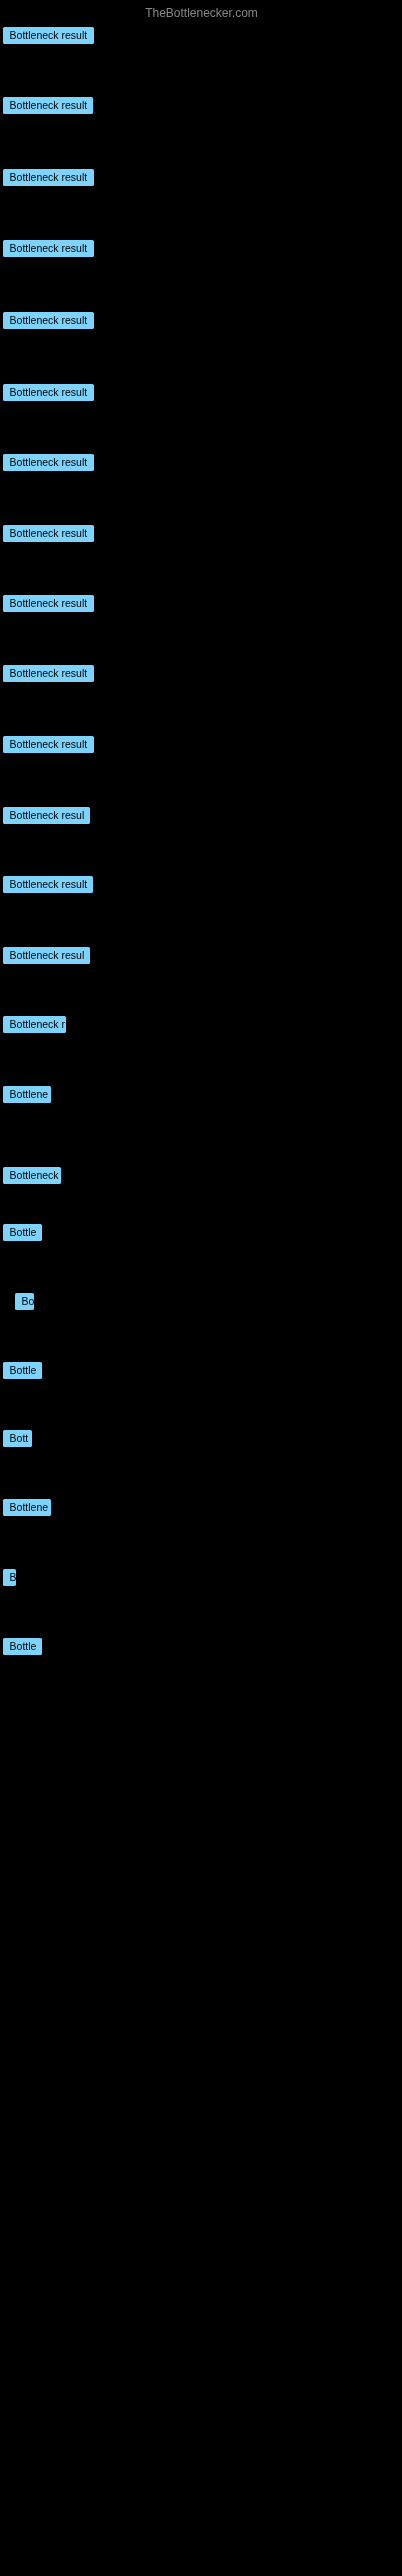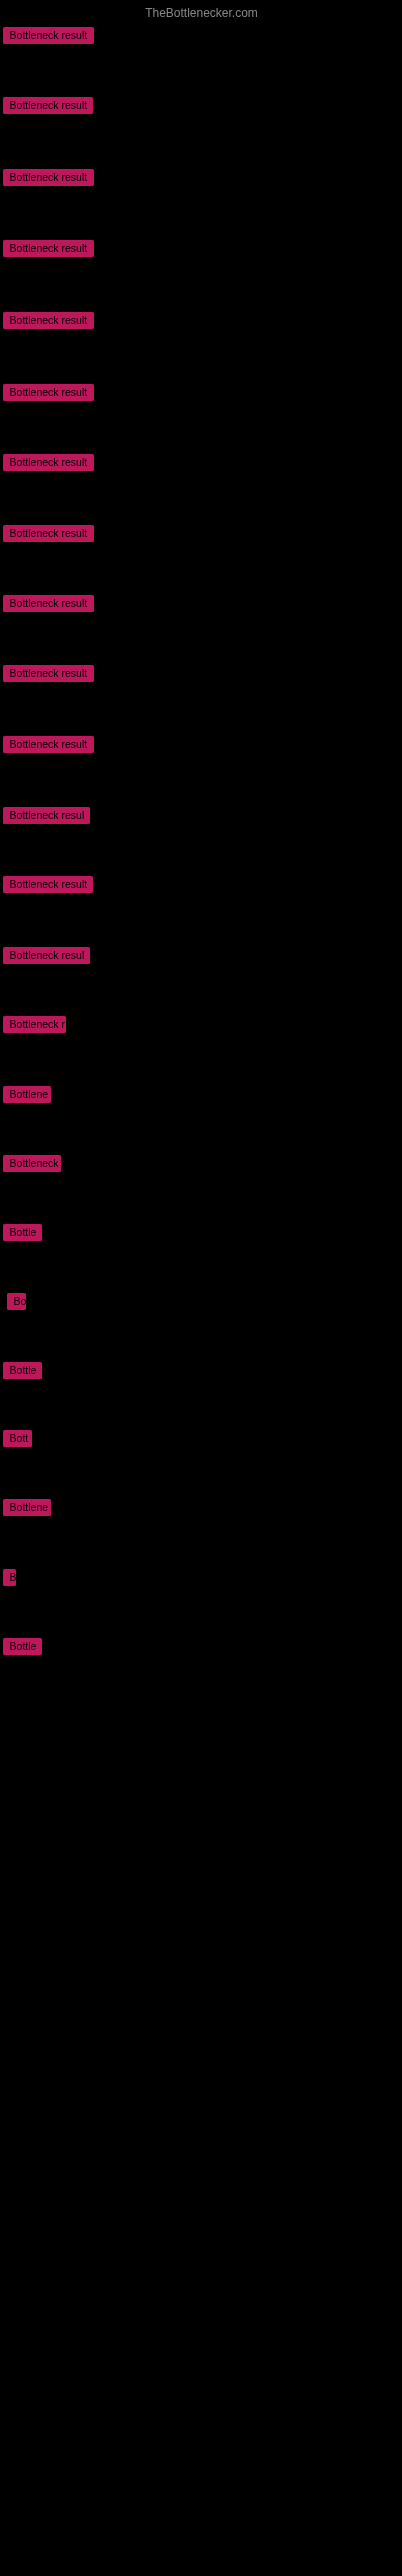--- a/index.html
+++ b/index.html
@@ -15,21 +15,21 @@
       position: relative;
     }
     .site-title {
       text-align: center;
       color: #888888;
       font-size: 12px;
       padding: 6.4px 0 3.2px 0;
     }
     .bottleneck-badge {
       display: inline-block;
-      background-color: #be185d;
+      background-color: #7dd3fc;
       color: #000000;
       font-size: 10.5px;
       font-weight: normal;
       padding: 2.4px 6.4px;
       border-radius: 1.6px;
       white-space: nowrap;
       overflow: hidden;
     }
   </style>
 </head>
@@ -47,22 +47,22 @@
     <div style="position: absolute; top: 427px; left: 0px; padding: 3.2px;"><span class="bottleneck-badge" style="max-width: 97px;">Bottleneck result</span></div>
     <div style="position: absolute; top: 498px; left: 0px; padding: 3.2px;"><span class="bottleneck-badge" style="max-width: 93px;">Bottleneck result</span></div>
     <div style="position: absolute; top: 568px; left: 0px; padding: 3.2px;"><span class="bottleneck-badge" style="max-width: 93px;">Bottleneck result</span></div>
     <div style="position: absolute; top: 638px; left: 0px; padding: 3.2px;"><span class="bottleneck-badge" style="max-width: 95px;">Bottleneck result</span></div>
     <div style="position: absolute; top: 709px; left: 0px; padding: 3.2px;"><span class="bottleneck-badge" style="max-width: 94px;">Bottleneck result</span></div>
     <div style="position: absolute; top: 780px; left: 0px; padding: 3.2px;"><span class="bottleneck-badge" style="max-width: 87px;">Bottleneck resul</span></div>
     <div style="position: absolute; top: 849px; left: 0px; padding: 3.2px;"><span class="bottleneck-badge" style="max-width: 90px;">Bottleneck result</span></div>
     <div style="position: absolute; top: 920px; left: 0px; padding: 3.2px;"><span class="bottleneck-badge" style="max-width: 87px;">Bottleneck resul</span></div>
     <div style="position: absolute; top: 989px; left: 0px; padding: 3.2px; text-align: right;"><span class="bottleneck-badge" style="max-width: 63px;">Bottleneck r</span></div>
     <div style="position: absolute; top: 1059px; left: 0px; padding: 3.2px;"><span class="bottleneck-badge" style="max-width: 48px;">Bottlene</span></div>
-    <div style="position: absolute; top: 1128px; left: 0px; padding: 3.2px;"><span class="bottleneck-badge" style="max-width: 58px;">Bottleneck</span></div>
+    <div style="position: absolute; top: 1128px; left: 0px; padding: 3.2px;"><span class="bottleneck-badge" style="max-width: 58px; margin-top: 12px;">Bottleneck</span></div>
     <div style="position: absolute; top: 1197px; left: 0px; padding: 3.2px;"><span class="bottleneck-badge" style="max-width: 39px;">Bottle</span></div>
-    <div style="position: absolute; top: 1266px; left: 4px; padding: 3.2px;"><span class="bottleneck-badge" style="max-width: 19.3px;">Bo</span></div>
+    <div style="position: absolute; top: 1266px; left: 12px; padding: 3.2px;"><span class="bottleneck-badge" style="max-width: 19.3px;">Bo</span></div>
     <div style="position: absolute; top: 1335px; left: 0px; padding: 3.2px;"><span class="bottleneck-badge" style="max-width: 39px;">Bottle</span></div>
     <div style="position: absolute; top: 1403px; left: 0px; padding: 3.2px;"><span class="bottleneck-badge" style="max-width: 29px;">Bott</span></div>
     <div style="position: absolute; top: 1472px; left: 0px; padding: 3.2px;"><span class="bottleneck-badge" style="max-width: 48px;">Bottlene</span></div>
     <div style="position: absolute; top: 1542px; left: 0px; padding: 3.2px;"><span class="bottleneck-badge" style="max-width: 11.3px;">B</span></div>
     <div style="position: absolute; top: 1611px; left: 0px; padding: 3.2px;"><span class="bottleneck-badge" style="max-width: 39px;">Bottle</span></div>
   </div>
 
 
 </body></html>

